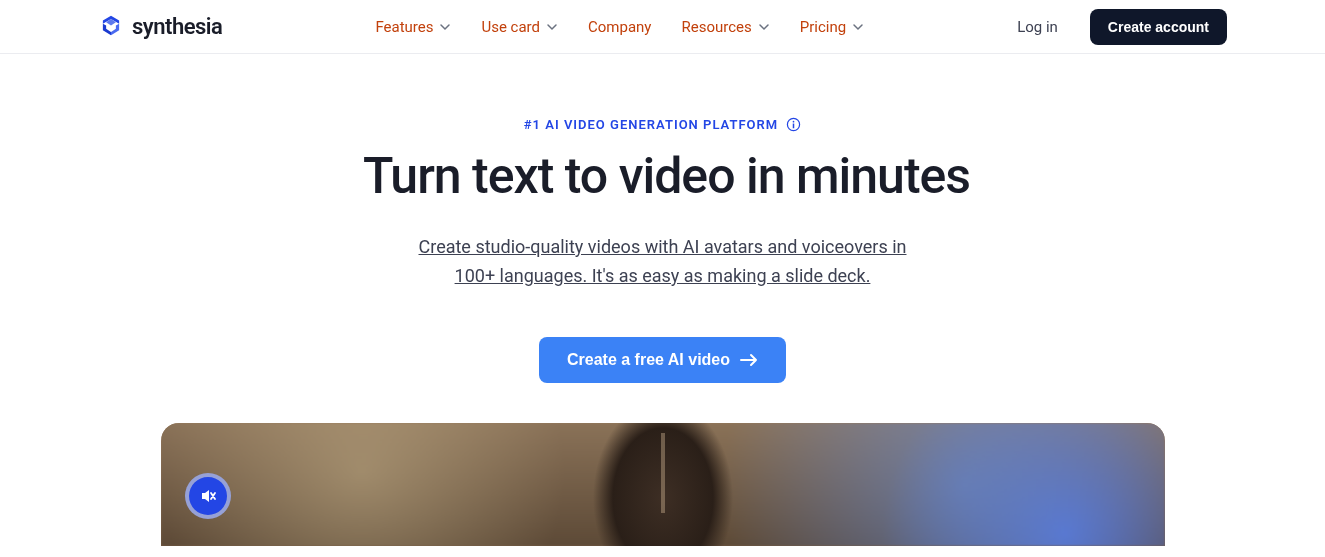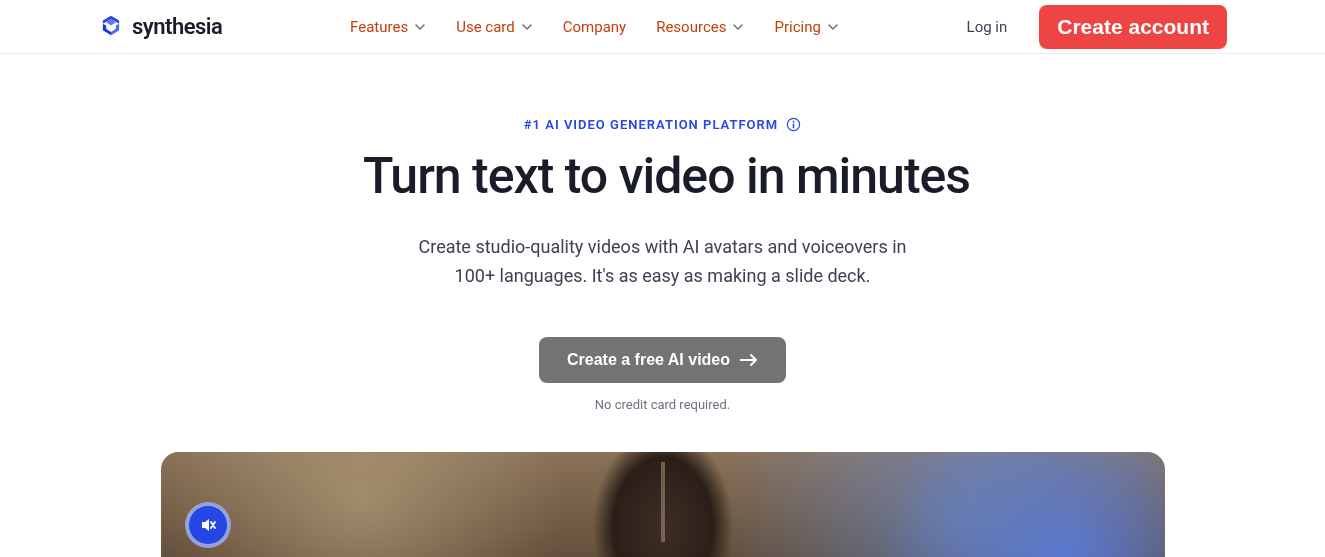--- a/index.html
+++ b/index.html
@@ -58,26 +58,26 @@
       display: flex;
       align-items: center;
       gap: 32px;
     }
     .login-link {
       color: #3d4152;
       font-size: 15px;
       cursor: pointer;
     }
     .create-account-btn {
-      background: #ef4444;
+      background: #0f172a;
       color: #fff;
       border: none;
       padding: 10px 18px;
       border-radius: 8px;
-      font-size: 21px;
+      font-size: 14px;
       font-weight: 600;
       cursor: pointer;
     }
     .hero {
       text-align: center;
       padding-top: 60px;
     }
     .badge {
       display: inline-flex;
       align-items: center;
@@ -99,26 +99,27 @@
       color: #1a1d29;
       margin-top: 14px;
       letter-spacing: -1px;
       padding-left: 8px;
     }
     .hero-desc {
       font-size: 18px;
       color: #3d4152;
       margin-top: 28px;
       line-height: 1.6;
+      text-decoration: underline;
     }
     .cta-button {
       display: inline-flex;
       align-items: center;
       gap: 10px;
-      background: #737373;
+      background: #3b82f6;
       color: #fff;
       border: none;
       padding: 14px 28px;
       border-radius: 8px;
       font-size: 16px;
       font-weight: 600;
       cursor: pointer;
       margin-top: 46px;
     }
     .arrow-icon {
@@ -255,21 +256,20 @@
     <span>100+ languages. It's as easy as making a slide deck.</span>
   </p>
   
   <button class="cta-button">
     <span>Create a free AI video</span>
     <svg class="arrow-icon" viewBox="0 0 18 14" fill="none">
       <path d="M1 7 L16 7 M11 2 L16 7 L11 12" stroke="#fff" stroke-width="2" stroke-linecap="round" stroke-linejoin="round"></path>
     </svg>
   </button>
   
-  <p class="subtext">No credit card required.</p>
   
   <div class="video-container">
     <div class="video-bg"></div>
     <div class="avatar-head"></div>
     <div class="mute-button">
       <svg class="mute-icon" viewBox="0 0 18 18" fill="#fff">
         <path d="M3 6 L3 12 L6 12 L10 15 L10 3 L6 6 Z"></path>
         <path d="M12 6 L16 12 M16 6 L12 12" stroke="#fff" stroke-width="1.8" stroke-linecap="round"></path>
       </svg>
     </div>

